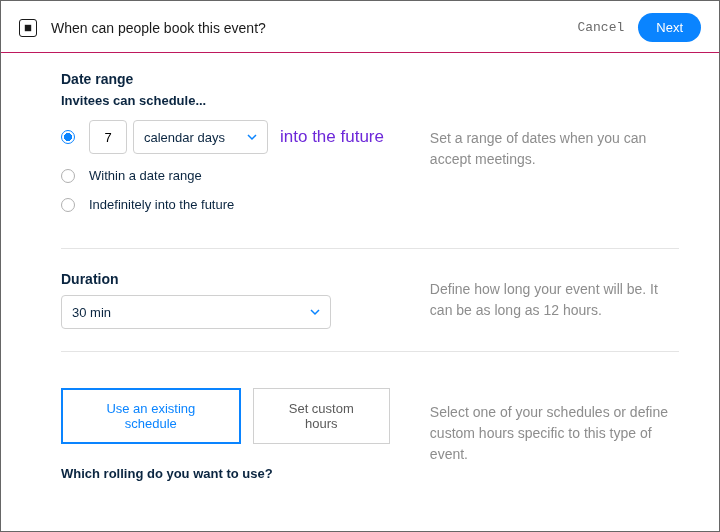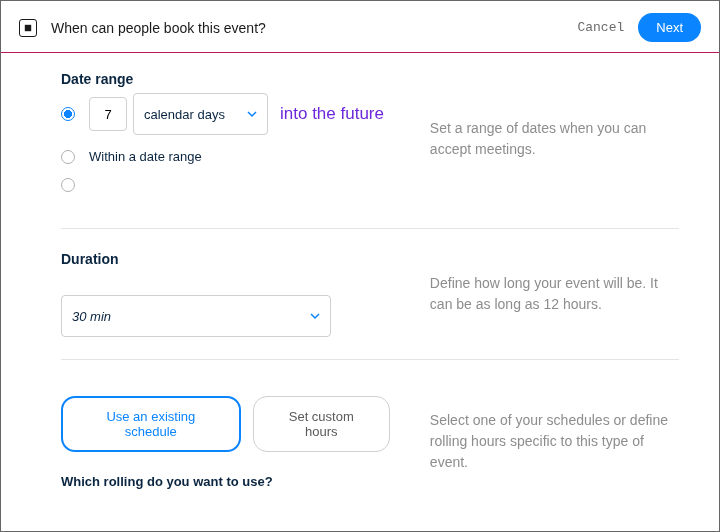--- a/index.html
+++ b/index.html
@@ -78,46 +78,46 @@
   }
   .num-input {
     width: 38px; height: 34px;
     border: 1px solid #d0d0d0;
     border-radius: 4px;
     text-align: center;
     font-size: 13px;
     margin-right: 6px;
   }
   .select-like {
-    height: 42px;
+    height: 34px;
     border: 1px solid #d0d0d0;
     border-radius: 4px;
     display: flex; align-items: center;
     padding: 0 10px;
     font-size: 13px;
     background: #fff;
     cursor: pointer;
     position: relative;
   }
   .select-like .chev { margin-left: auto; }
   .chev svg { width: 10px; height: 10px; display: block; }
   .unit-select { width: 135px; margin-right: 12px; }
   .future-text { font-size: 17px; color: #6d28d9; }
   .hr {
     border: none;
     border-top: 1px solid #e4e4e4;
     margin: 22px 0;
   }
   
-  .duration-select { width: 270px; margin-top: 28px; font-style: italic; }
+  .duration-select { width: 270px; margin-top: 8px; }
   
   .btn-row { display: flex; gap: 12px; margin-top: 14px; margin-bottom: 22px; }
   .btn-toggle {
     border: 1px solid #d0d0d0;
-    border-radius: 14px;
+    border-radius: 0;
     padding: 12px 18px;
     font-size: 13px;
     background: #fff;
     cursor: pointer;
     color: #5a5a5a;
   }
   .btn-toggle.active {
     border: 2px solid #0a84ff;
     color: #0a84ff;
     padding: 11px 17px;
@@ -139,20 +139,21 @@
     </div>
     <div class="hdr-cancel">Cancel</div>
     <button class="btn-primary">Next</button>
   </div>
 
   <div class="body">
 
     <div class="section">
       <div class="left">
         <div class="sec-title">Date range</div>
+        <div class="sub-label">Invitees can schedule...</div>
 
         <div class="opt-row">
           <div class="radio selected"></div>
           <input class="num-input" value="7" style="">
           <div class="select-like unit-select">
             <span>calendar days</span>
             <span class="chev">
               <svg viewBox="0 0 10 10">
                   <path d="M1 3 L5 7 L9 3" stroke="#0a84ff" stroke-width="1.5" fill="none"></path>
                 </svg>
@@ -161,20 +162,21 @@
           <span class="future-text">into the future</span>
         </div>
 
         <div class="opt-row">
           <div class="radio"></div>
           <span>Within a date range</span>
         </div>
 
         <div class="opt-row">
           <div class="radio"></div>
+          <span>Indefinitely into the future</span>
         </div>
       </div>
       <div class="right">Set a range of dates when you can accept meetings.</div>
     </div>
 
     <hr class="hr">
 
     <div class="section">
       <div class="left">
         <div class="sec-title">Duration</div>
@@ -194,17 +196,17 @@
 
     <div class="section">
       <div class="left">
         <div class="btn-row">
           <button class="btn-toggle active">Use an existing schedule</button>
           <button class="btn-toggle">Set custom hours</button>
         </div>
         <div class="sub-label">Which rolling do you want to use?</div>
 
       </div>
-      <div class="right">Select one of your schedules or define rolling hours specific to this type of event.</div>
+      <div class="right">Select one of your schedules or define custom hours specific to this type of event.</div>
     </div>
 
   </div>
 </div>
 
 </body></html>

